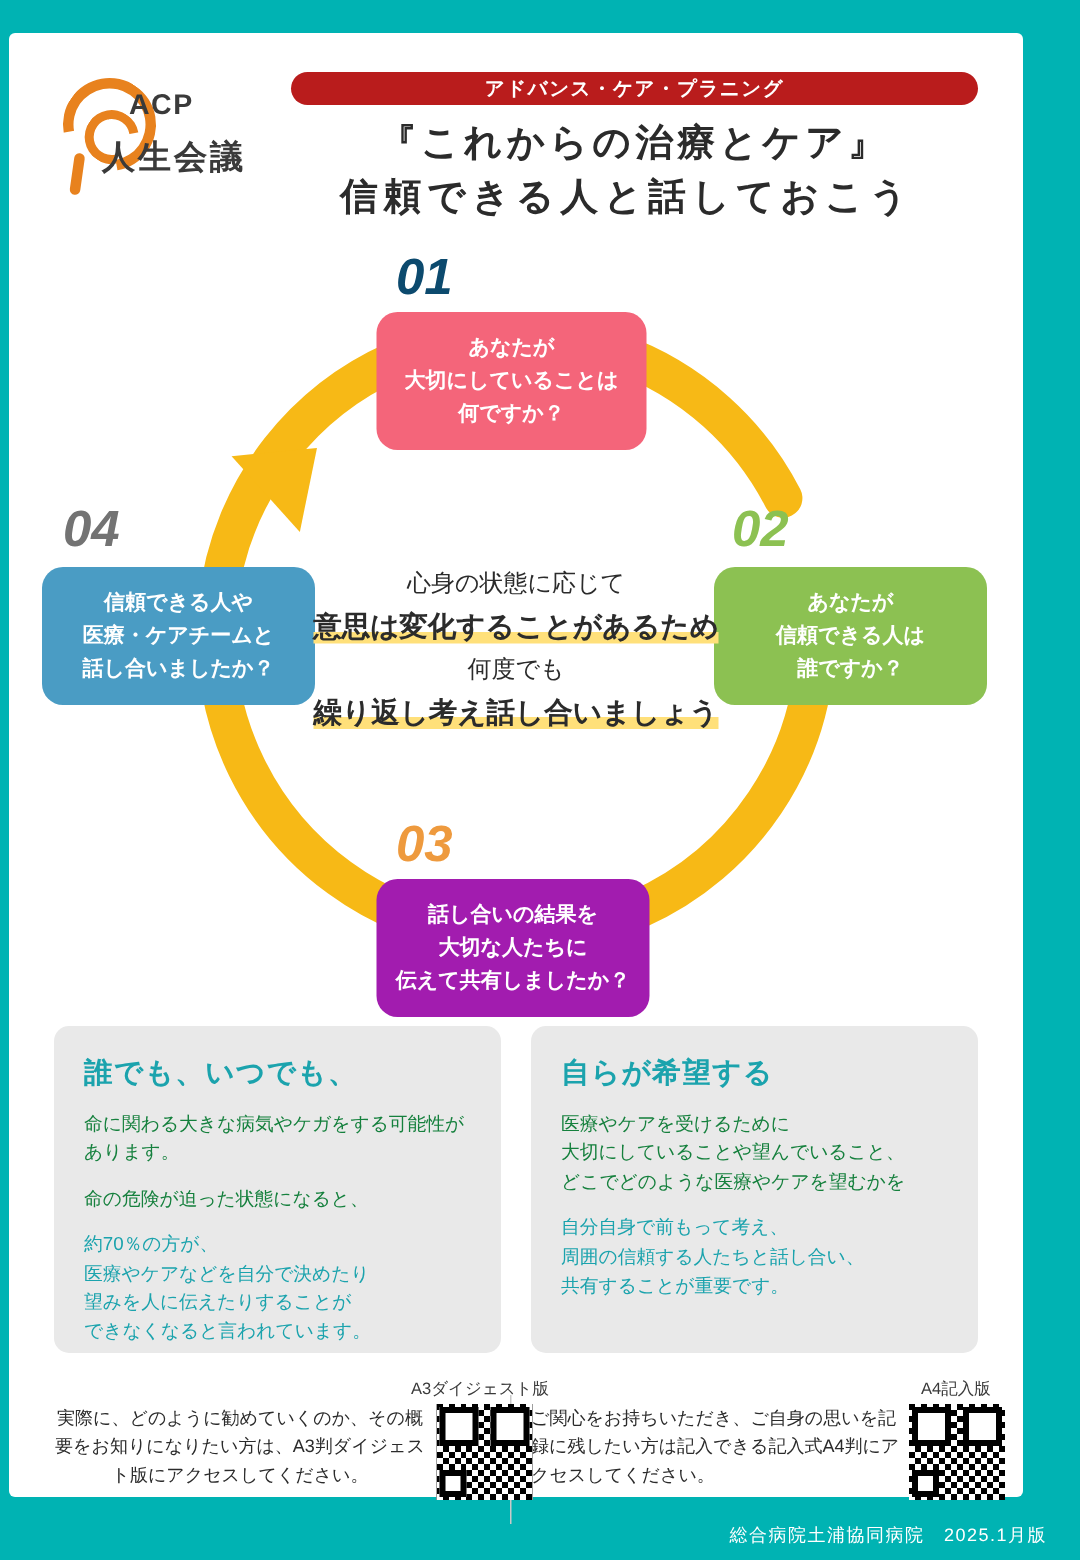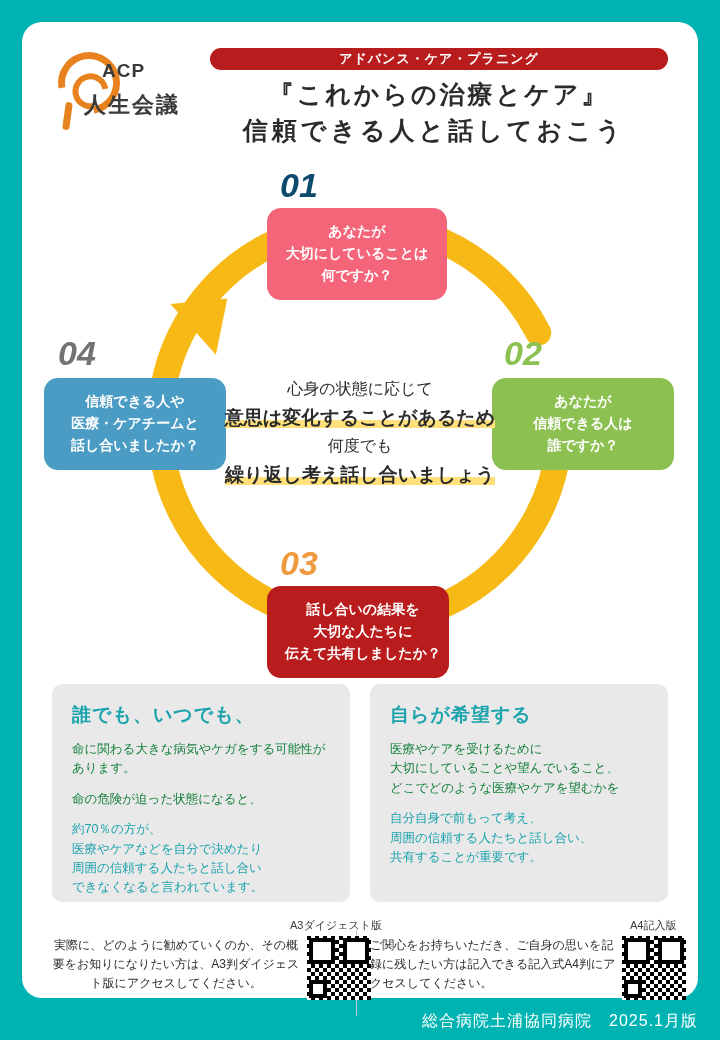--- a/index.html
+++ b/index.html
@@ -8,24 +8,24 @@
     width: 720px; height: 1040px;
     font-family: "Liberation Sans", sans-serif;
   }
   body {
     background: #00b3b3;
     position: relative;
     overflow: hidden;
   }
   .page {
     position: absolute;
-    left: 22px; top: 22px;
+    left: 6px; top: 22px;
     width: 676px; height: 976px;
     background: #ffffff;
-    border-radius: 20px;
+    border-radius: 4px;
   }
 
   
   .header {
     position: absolute;
     left: 0; top: 0; width: 100%; height: 120px;
   }
   .logo {
     position: absolute;
     left: 28px; top: 24px;
@@ -133,21 +133,21 @@
     font-style: italic;
     letter-spacing: 0px;
   }
 
   #node1 { left: 245px; top: 62px; width: 180px; height: 92px; background: #f4657a; }
   #num1  { left: 258px; top: 20px; color: #0c4a6e; }
 
   #node2 { left: 470px; top: 232px; width: 182px; height: 92px; background: #8cc152; }
   #num2  { left: 482px; top: 188px; color: #8cc152; }
 
-  #node3 { left: 245px; top: 440px; width: 182px; height: 92px; background: #b91c1c; justify-content: flex-end; }
+  #node3 { left: 245px; top: 440px; width: 182px; height: 92px; background: #a21caf; }
   #num3  { left: 258px; top: 398px; color: #ee9a3e; }
 
   #node4 { left: 22px; top: 232px; width: 182px; height: 92px; background: #4a9cc4; }
   #num4  { left: 36px; top: 188px; color: #737373; }
 
   .center-text {
     position: absolute;
     left: 188px; top: 228px;
     width: 300px;
     text-align: center;
@@ -238,21 +238,21 @@
   .divider-v {
     position: absolute;
     left: 334px; top: 908px;
     width: 1px; height: 86px;
     background: #c9c9c9;
   }
 
   .footer-credit {
     position: absolute;
     right: 22px; bottom: 8px;
-    font-size: 16px;
+    font-size: 12px;
     color: #ffffff;
     letter-spacing: 1px;
   }
 </style>
 </head>
 <body>
 
 <div class="page">
 
   <div class="header">
@@ -318,21 +318,21 @@
     </div>
   </div>
 
   <div class="panels">
     <div class="panel" id="panelL">
       <div class="panel-title">誰でも、いつでも、</div>
       <p>命に関わる大きな病気やケガをする可能性があります。</p>
       <p>命の危険が迫った状態になると、</p>
       <p class="teal" style="white-space:pre-line">約70％の方が、
 医療やケアなどを自分で決めたり
-周囲の信頼する人たちと話し合い
+望みを人に伝えたりすることが
 できなくなると言われています。</p>
     </div>
     <div class="panel" id="panelR">
       <div class="panel-title">自らが希望する</div>
       <p style="white-space:pre-line">医療やケアを受けるために
 大切にしていることや望んでいること、
 どこでどのような医療やケアを望むかを</p>
       <p class="teal" style="white-space:pre-line">自分自身で前もって考え、
 周囲の信頼する人たちと話し合い、
 共有することが重要です。</p>

